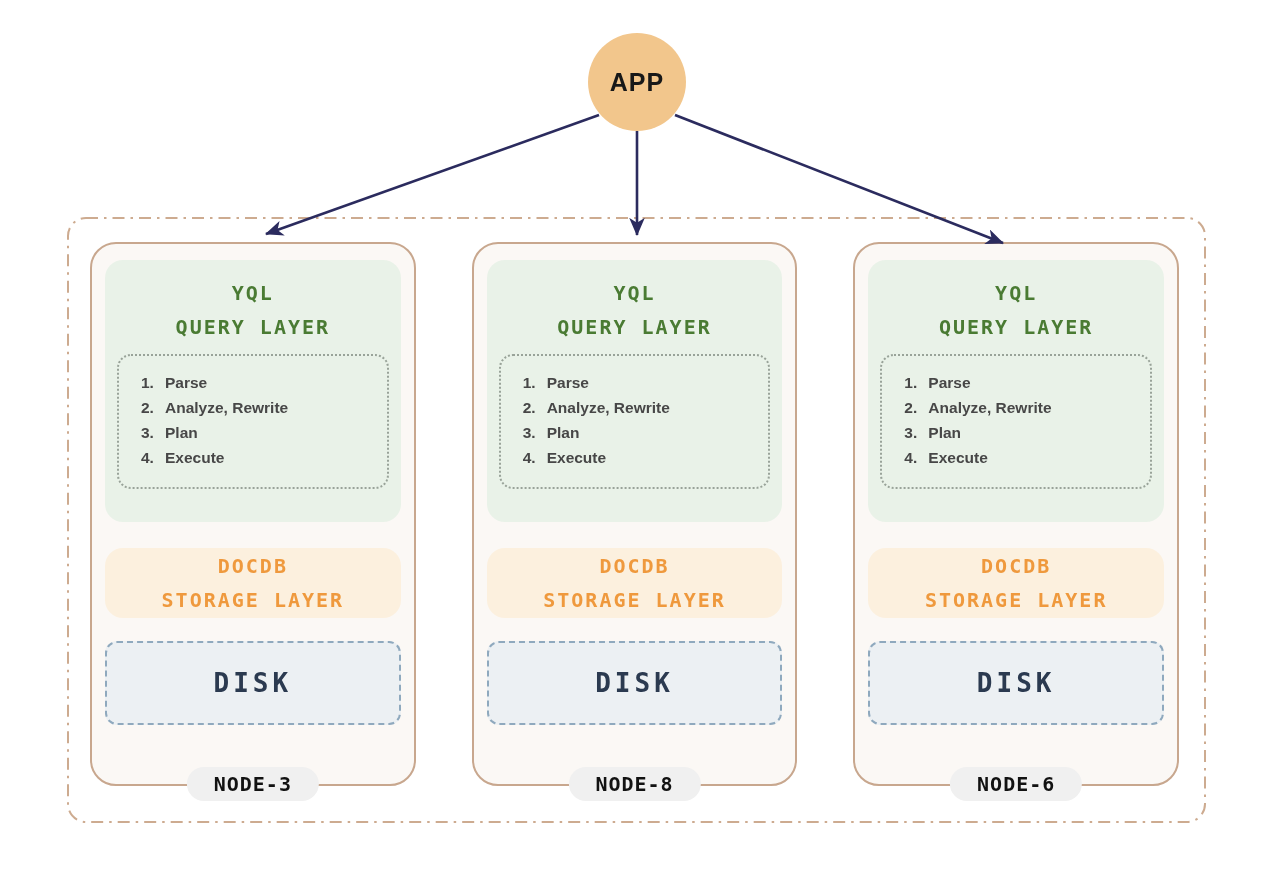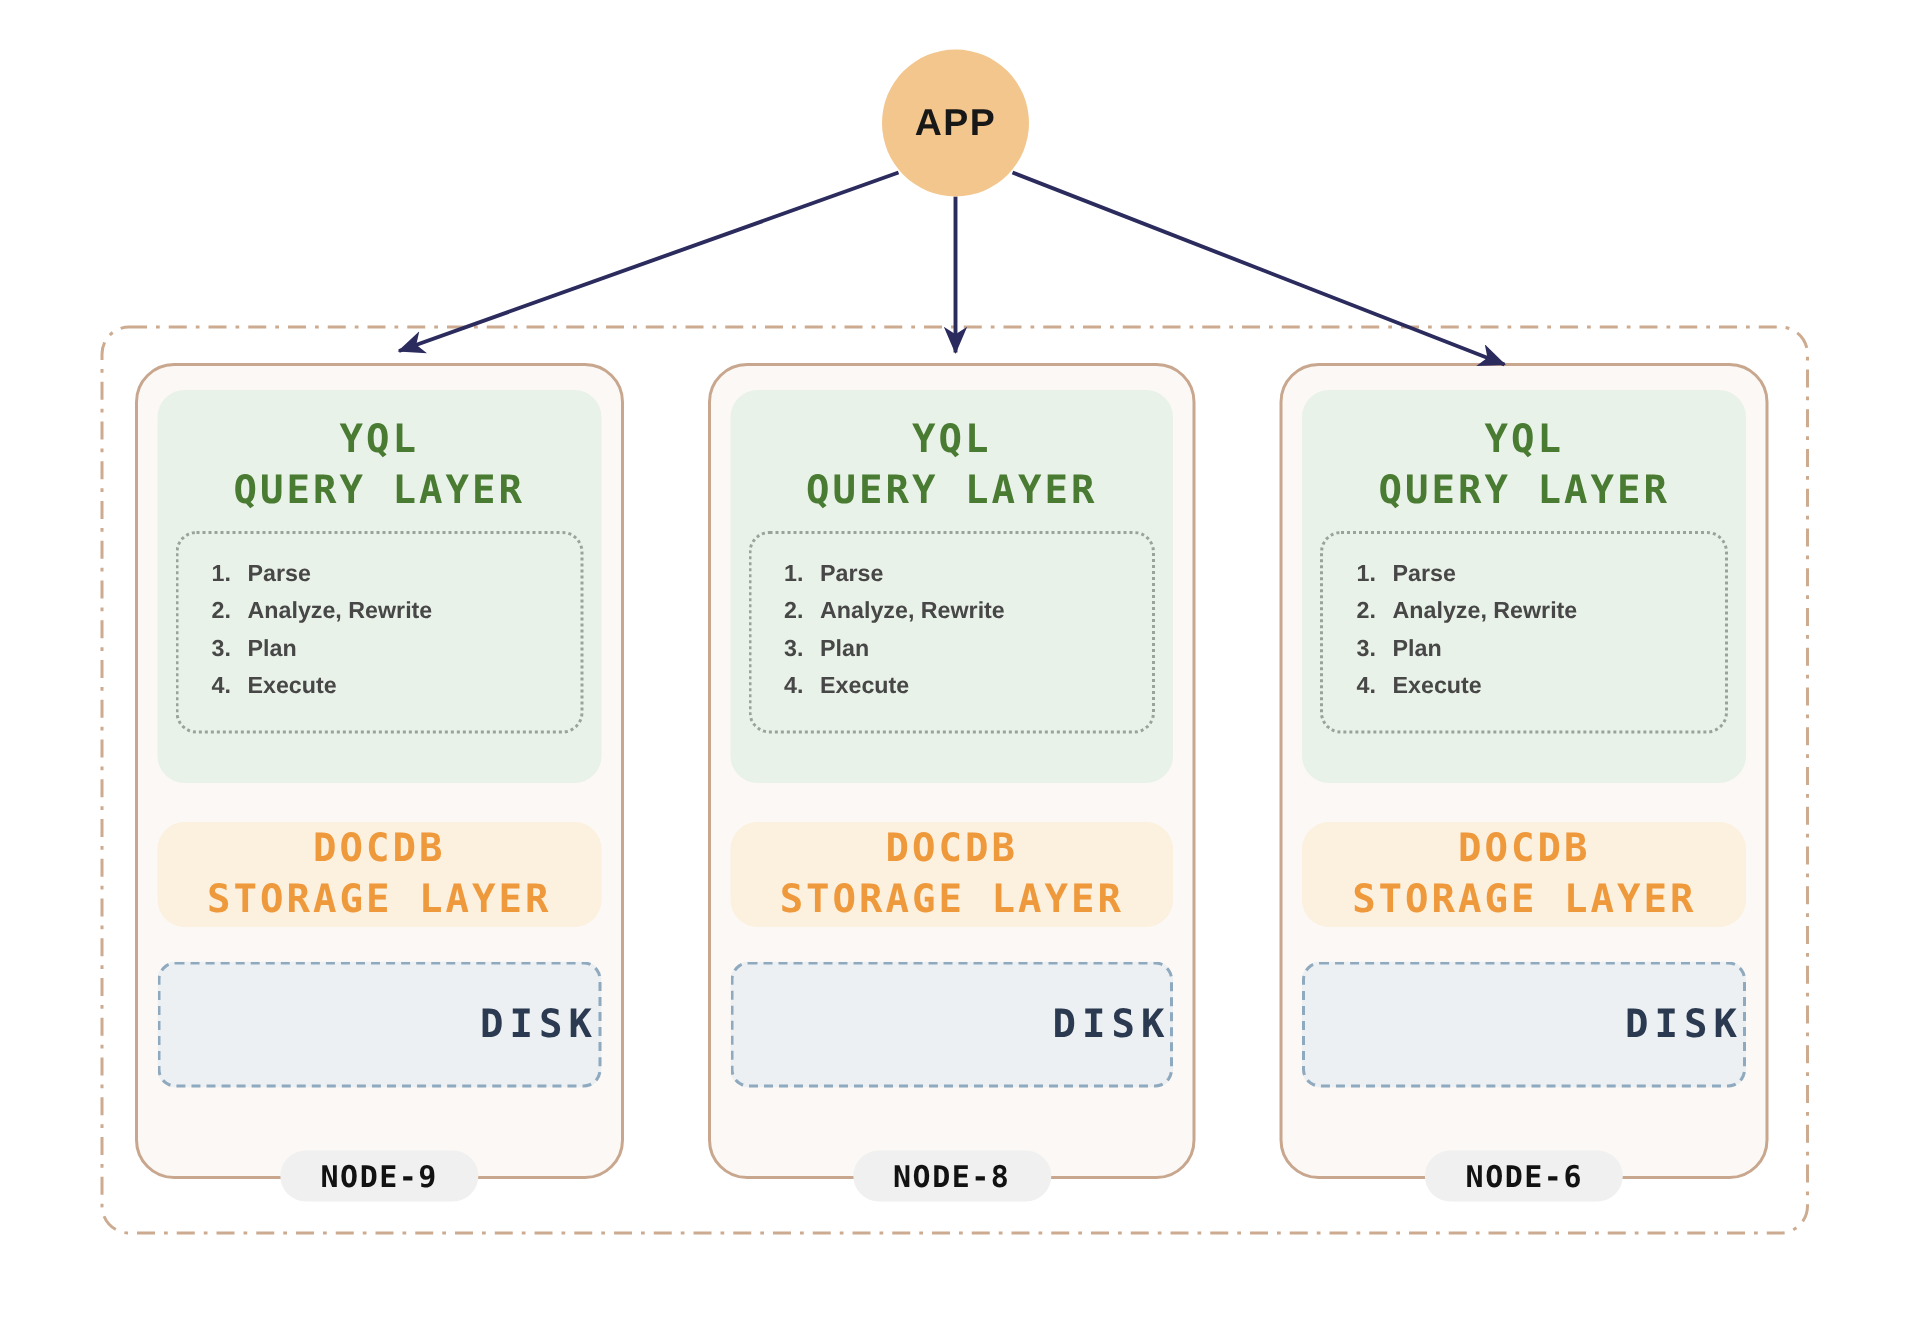--- a/index.html
+++ b/index.html
@@ -59,21 +59,21 @@
     text-align: center;
   }
   .query-layer {
     background: var(--query-bg, #e9f2e8);
     height: 262px;
     padding-top: 16px;
   }
   .layer-title {
     font-family: "DejaVu Sans Mono", "Liberation Mono", monospace;
     font-weight: 700;
-    font-size: 26px;
+    font-size: 20px;
     line-height: 34px;
     letter-spacing: 2px;
   }
   .query-title { color: var(--query-text, #4a7b33); }
 
   .steps-box {
     margin: 10px 12px 0 12px;
     border: 2px dotted #99a399;
     border-radius: 14px;
     padding: 14px 8px 14px 16px;
@@ -96,21 +96,21 @@
   }
   .storage-title { color: var(--storage-text, #ef993d); }
 
   .disk-box {
     margin-top: 23px;
     height: 84px;
     box-sizing: border-box;
     background: var(--disk-bg, #ecf0f3);
     border: 2px dashed var(--disk-border, #8fa9be);
     border-radius: 12px;
-    display: flex; align-items: center; justify-content: flex-end;
+    display: flex; align-items: center; justify-content: center;
   }
   .disk-label {
     font-family: "DejaVu Sans Mono", "Liberation Mono", monospace;
     font-weight: 700; font-size: 26px; letter-spacing: 4px;
     color: var(--disk-text, #2b3a50);
   }
 
   .node-badge {
     position: absolute;
     left: 50%; bottom: -17px;
@@ -172,21 +172,21 @@
     </div>
     <div class="layer storage-layer">
       <div class="layer-title storage-title">
         <div>DOCDB</div>
         <div>STORAGE LAYER</div>
       </div>
     </div>
     <div class="disk-box">
       <span class="disk-label">DISK</span>
     </div>
-    <div class="node-badge">NODE-9</div>
+    <div class="node-badge">NODE-3</div>
   </div>
 
   <div class="node-card">
     <div class="layer query-layer">
       <div class="layer-title query-title">
         <div>YQL</div>
         <div>QUERY LAYER</div>
       </div>
       <div class="steps-box">
         <div class="step">

